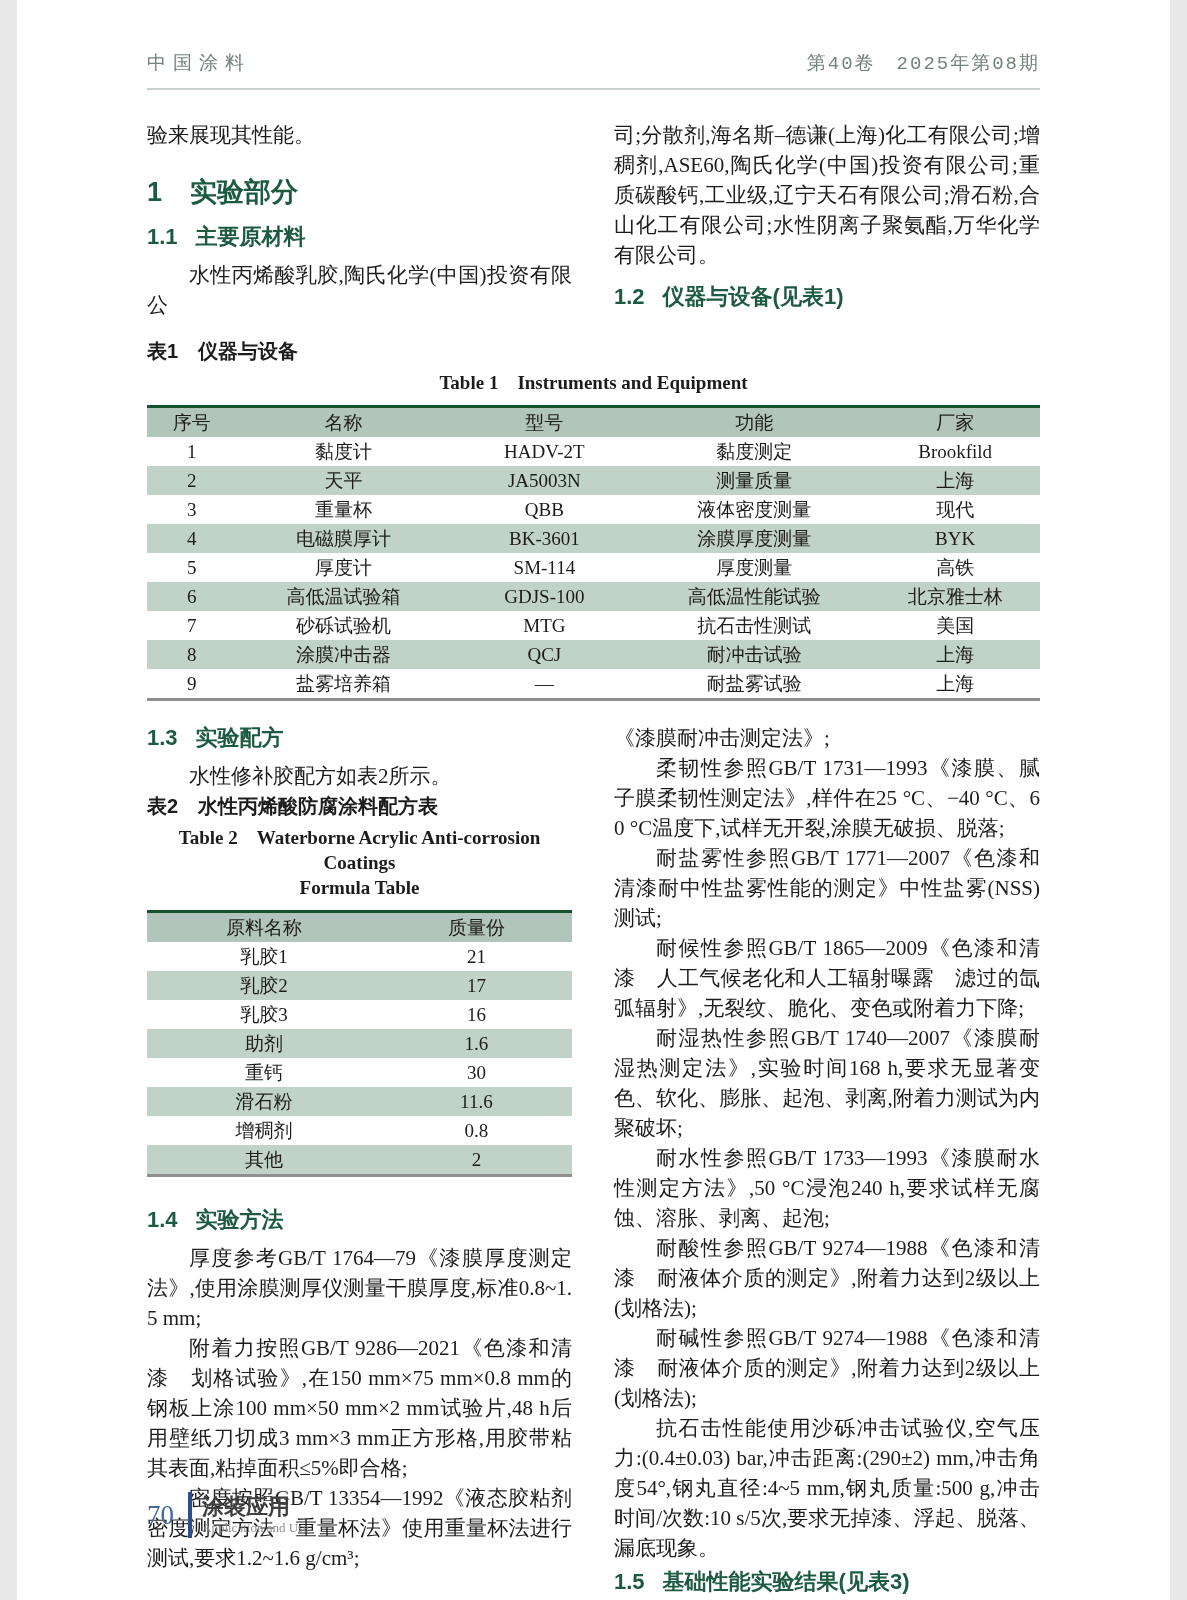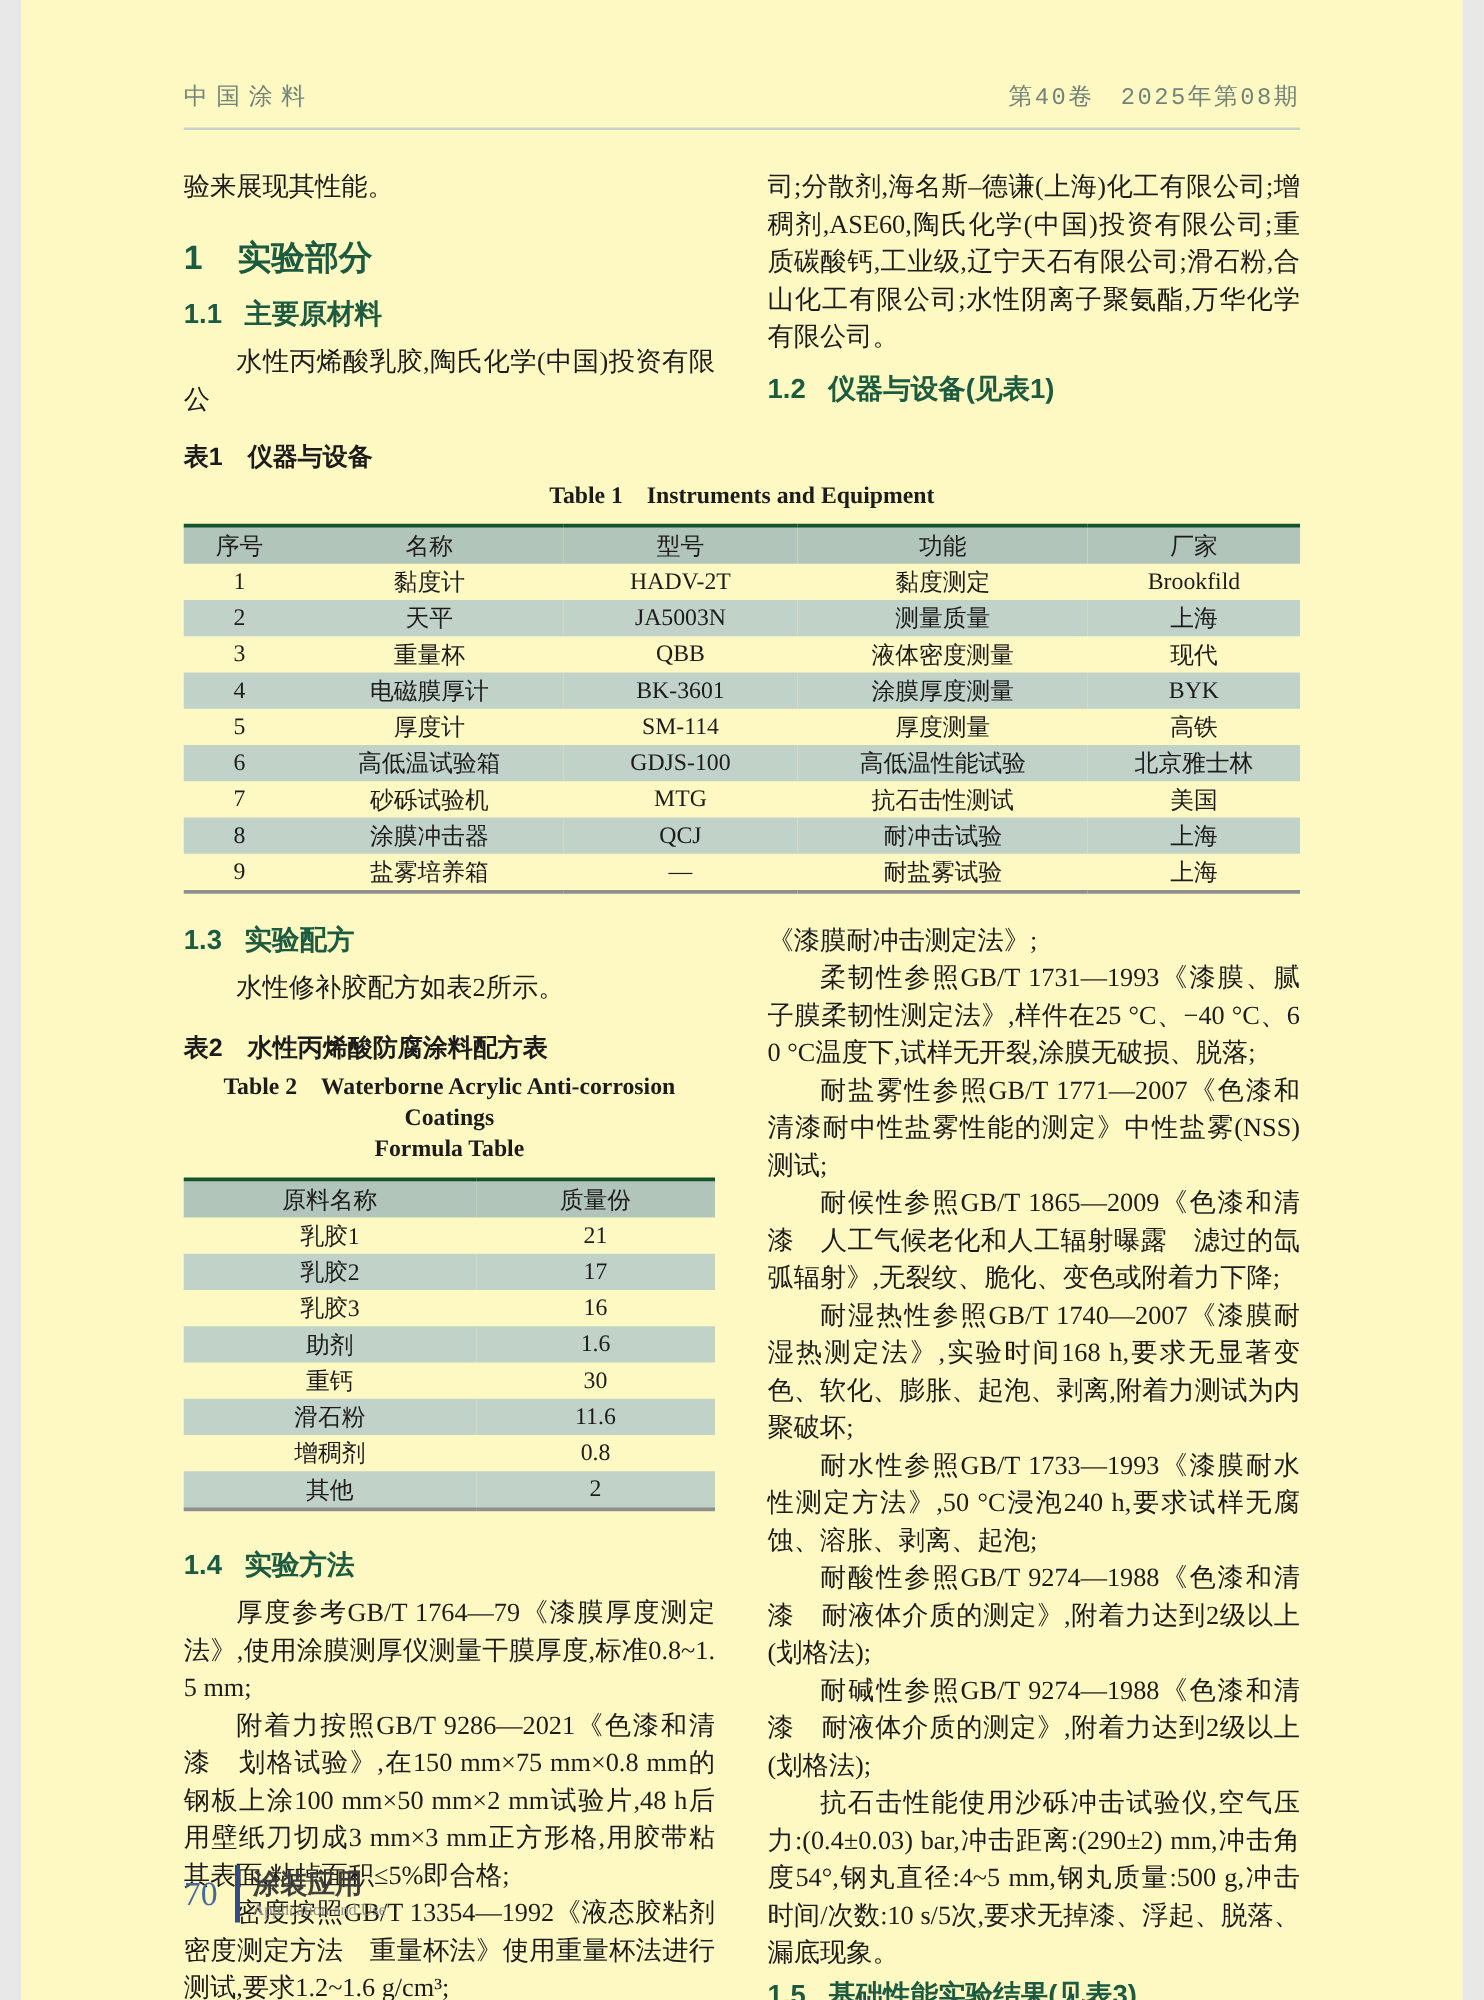--- a/index.html
+++ b/index.html
@@ -1,18 +1,18 @@
 <!DOCTYPE html>
 <html><head>
 <meta charset="utf-8">
 <style>
   html,body { margin:0; padding:0; background:#e8e8e8; }
   .page {
     position:relative; width:1153px; height:1600px; margin:0 auto;
-    background:#fef9c3; box-sizing:border-box; padding:64px 130px 0 130px;
+    background:#ffffff; box-sizing:border-box; padding:50px 130px 0 130px;
     overflow:hidden; color:#1c1c1c;
     font-family:"Liberation Serif", serif;
   }
   
   .pagehead {
     display:flex; justify-content:space-between; align-items:flex-end;
     border-bottom:2px solid #c7d2cb; padding-bottom:12px;
     color:#72837a; font-size:19px; font-family:"Liberation Sans", sans-serif;
   }
   .journal { letter-spacing:7px; }
@@ -29,21 +29,21 @@
     font-size:27px; font-weight:bold; margin:24px 0 12px 0;
   }
   h1.sec .num { margin-right:28px; }
   h2.subsec {
     font-family:"Liberation Sans", sans-serif; color:#1d5b40;
     font-size:22px; font-weight:bold; margin:12px 0 8px 0;
   }
   h2.subsec .num { margin-right:18px; }
 
   
-  .tblock { margin-top:20px; }
+  .tblock { margin-top:2px; }
   .tcap-cn { text-align:left; font-family:"Liberation Sans", sans-serif; font-weight:bold; font-size:20px; margin:0 0 5px 0; }
   .tcap-en { text-align:center; font-weight:bold; font-size:19px; margin:0 0 10px 0; line-height:25px; }
   table { width:100%; border-collapse:collapse; font-size:19px; }
   table.datatable { border-top:3px solid #14532d; border-bottom:3px solid #8f8f8f; }
   table.datatable th, table.datatable td {
     text-align:center; font-weight:normal; height:29px; padding:0 4px;
   }
   table.datatable thead tr { background:#b2c5ba; }
   table.datatable tbody tr:nth-child(even) { background:#c1d2c8; }
   .t1 col.c1{width:10%;} .t1 col.c2{width:24%;} .t1 col.c3{width:21%;} .t1 col.c4{width:26%;} .t1 col.c5{width:19%;}

